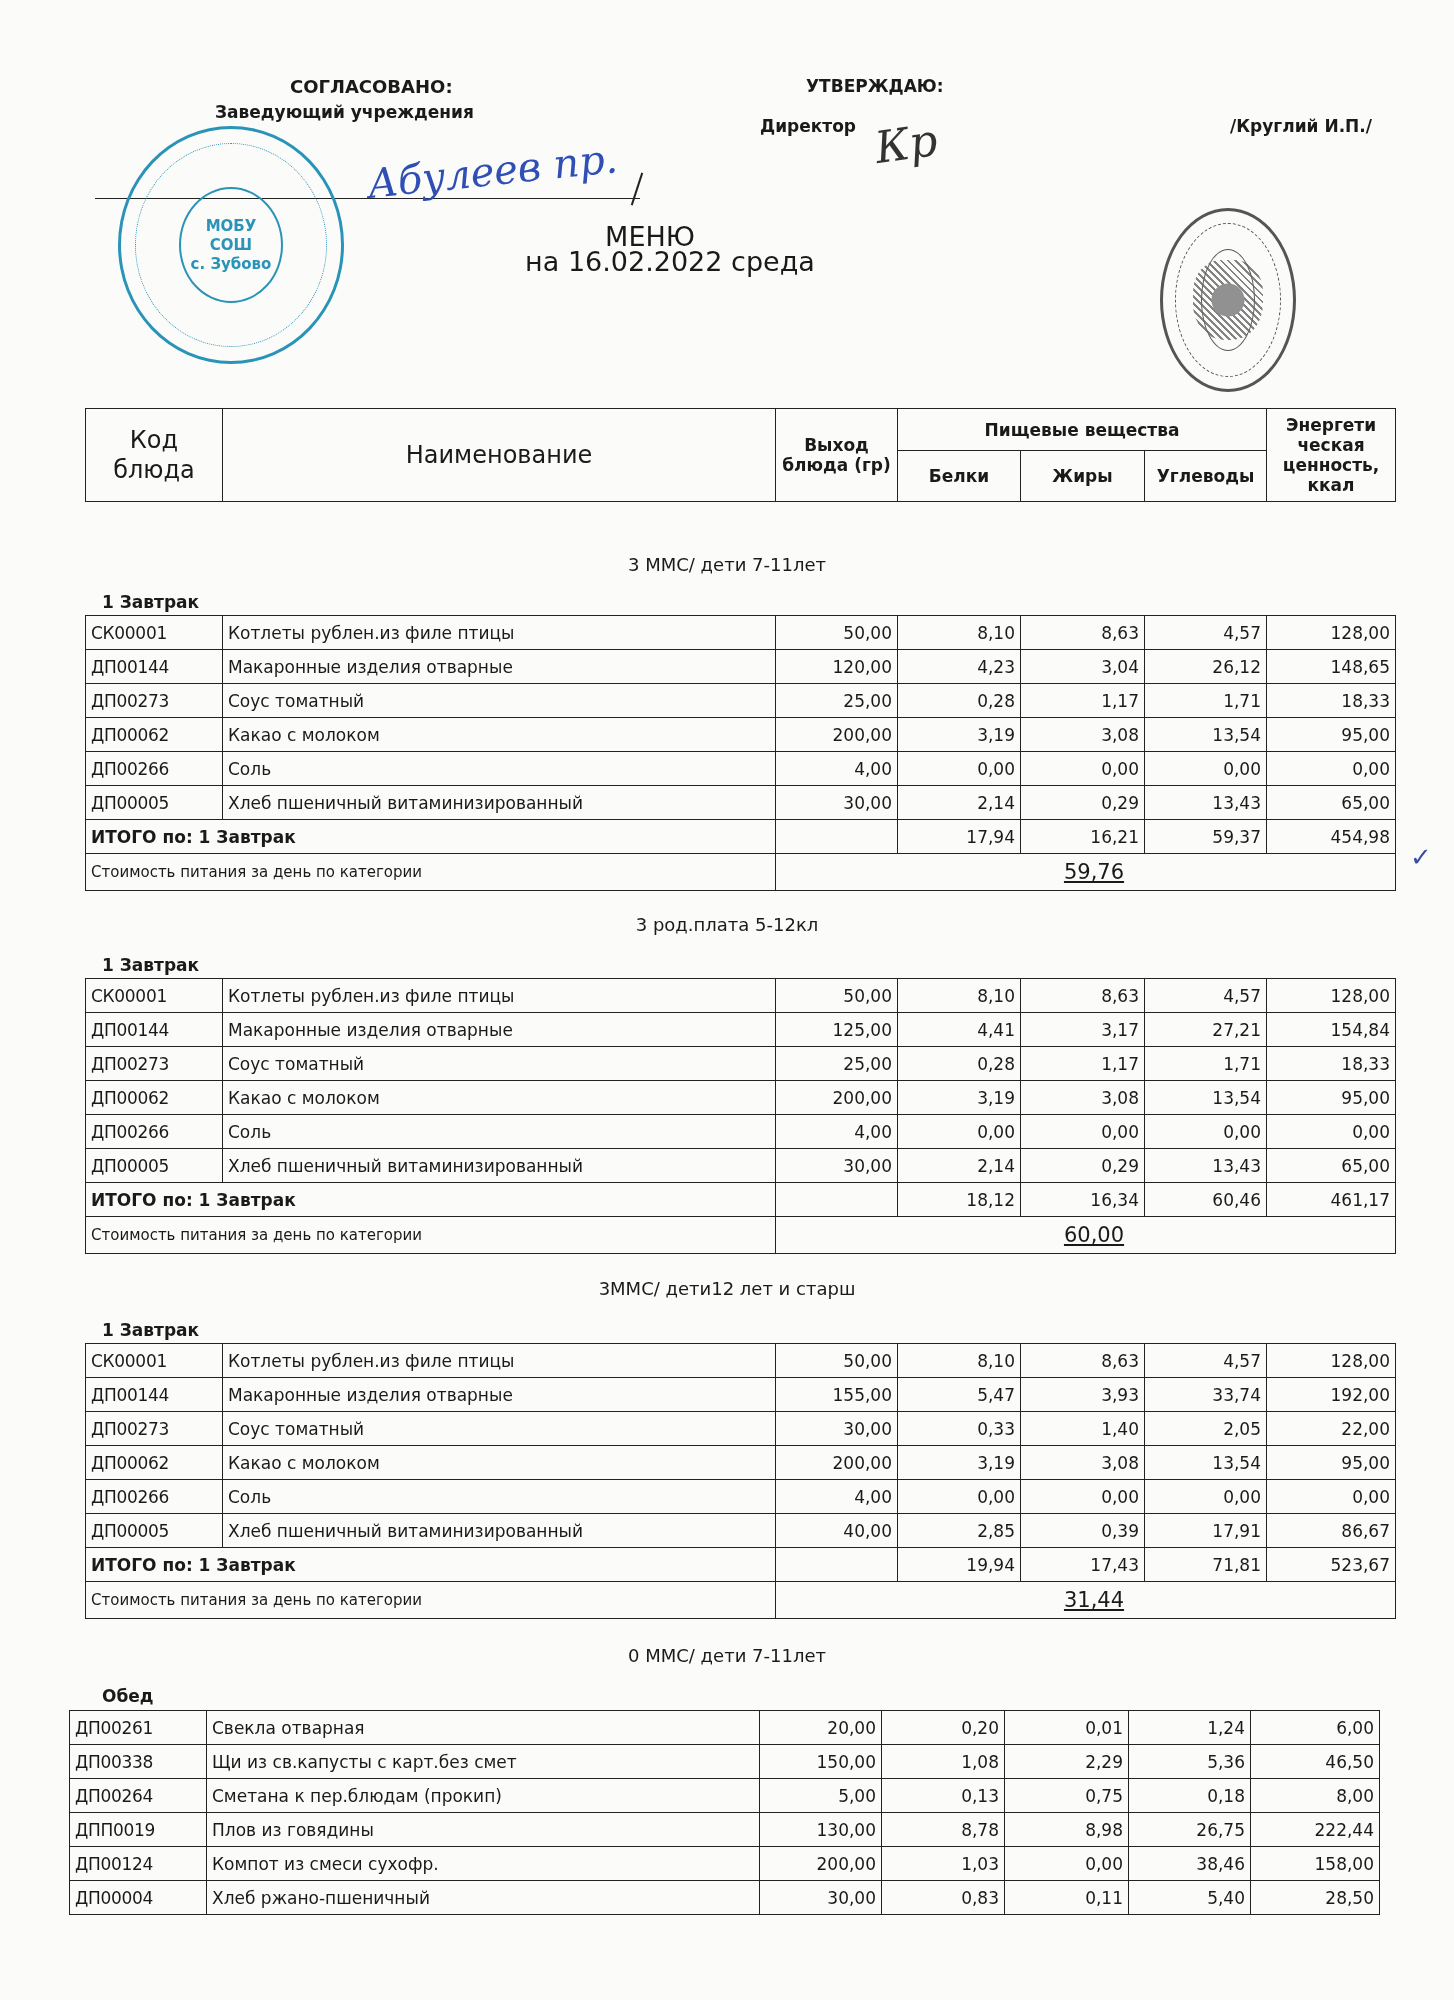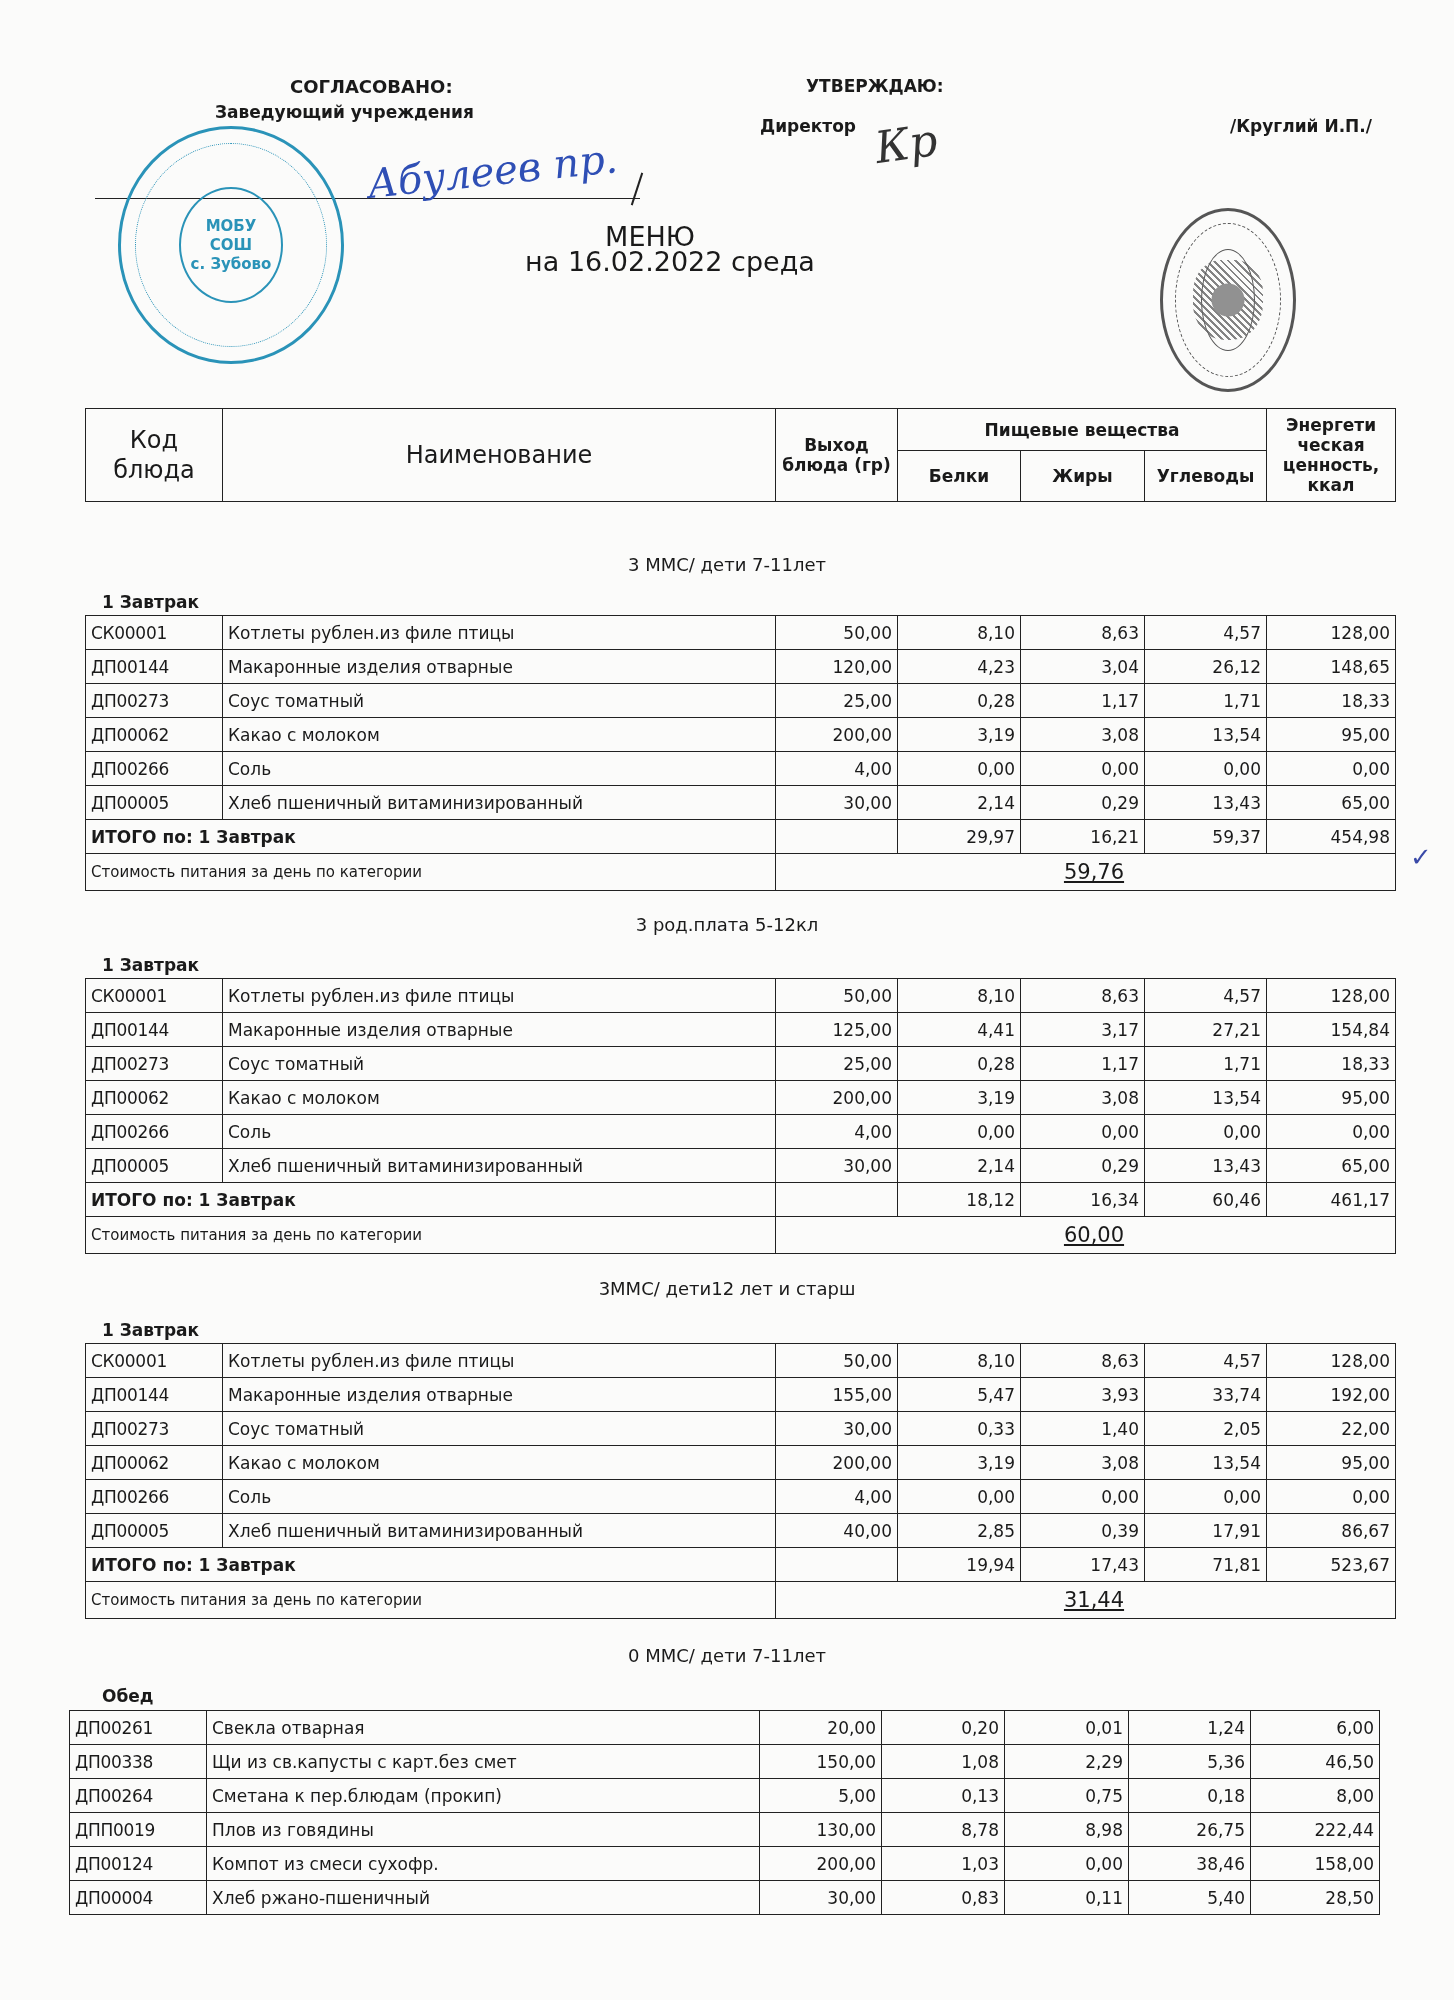--- a/index.html
+++ b/index.html
@@ -178,21 +178,21 @@
           <td class="">Хлеб пшеничный витаминизированный</td>
           <td class="num">30,00</td>
           <td class="num">2,14</td>
           <td class="num">0,29</td>
           <td class="num">13,43</td>
           <td class="num">65,00</td>
         </tr>
         <tr class="total">
           <td colspan="2" style="border-right: none;">ИТОГО по: 1 Завтрак</td>
           <td></td>
-          <td class="num">29,97</td>
+          <td class="num">17,94</td>
           <td class="num">16,21</td>
           <td class="num">59,37</td>
           <td class="num">454,98</td>
         </tr>
         <tr class="cost">
           <td colspan="2">Стоимость питания за день по категории</td>
           <td colspan="5" class="costval">59,76</td>
         </tr>
       </tbody>
   </table>

